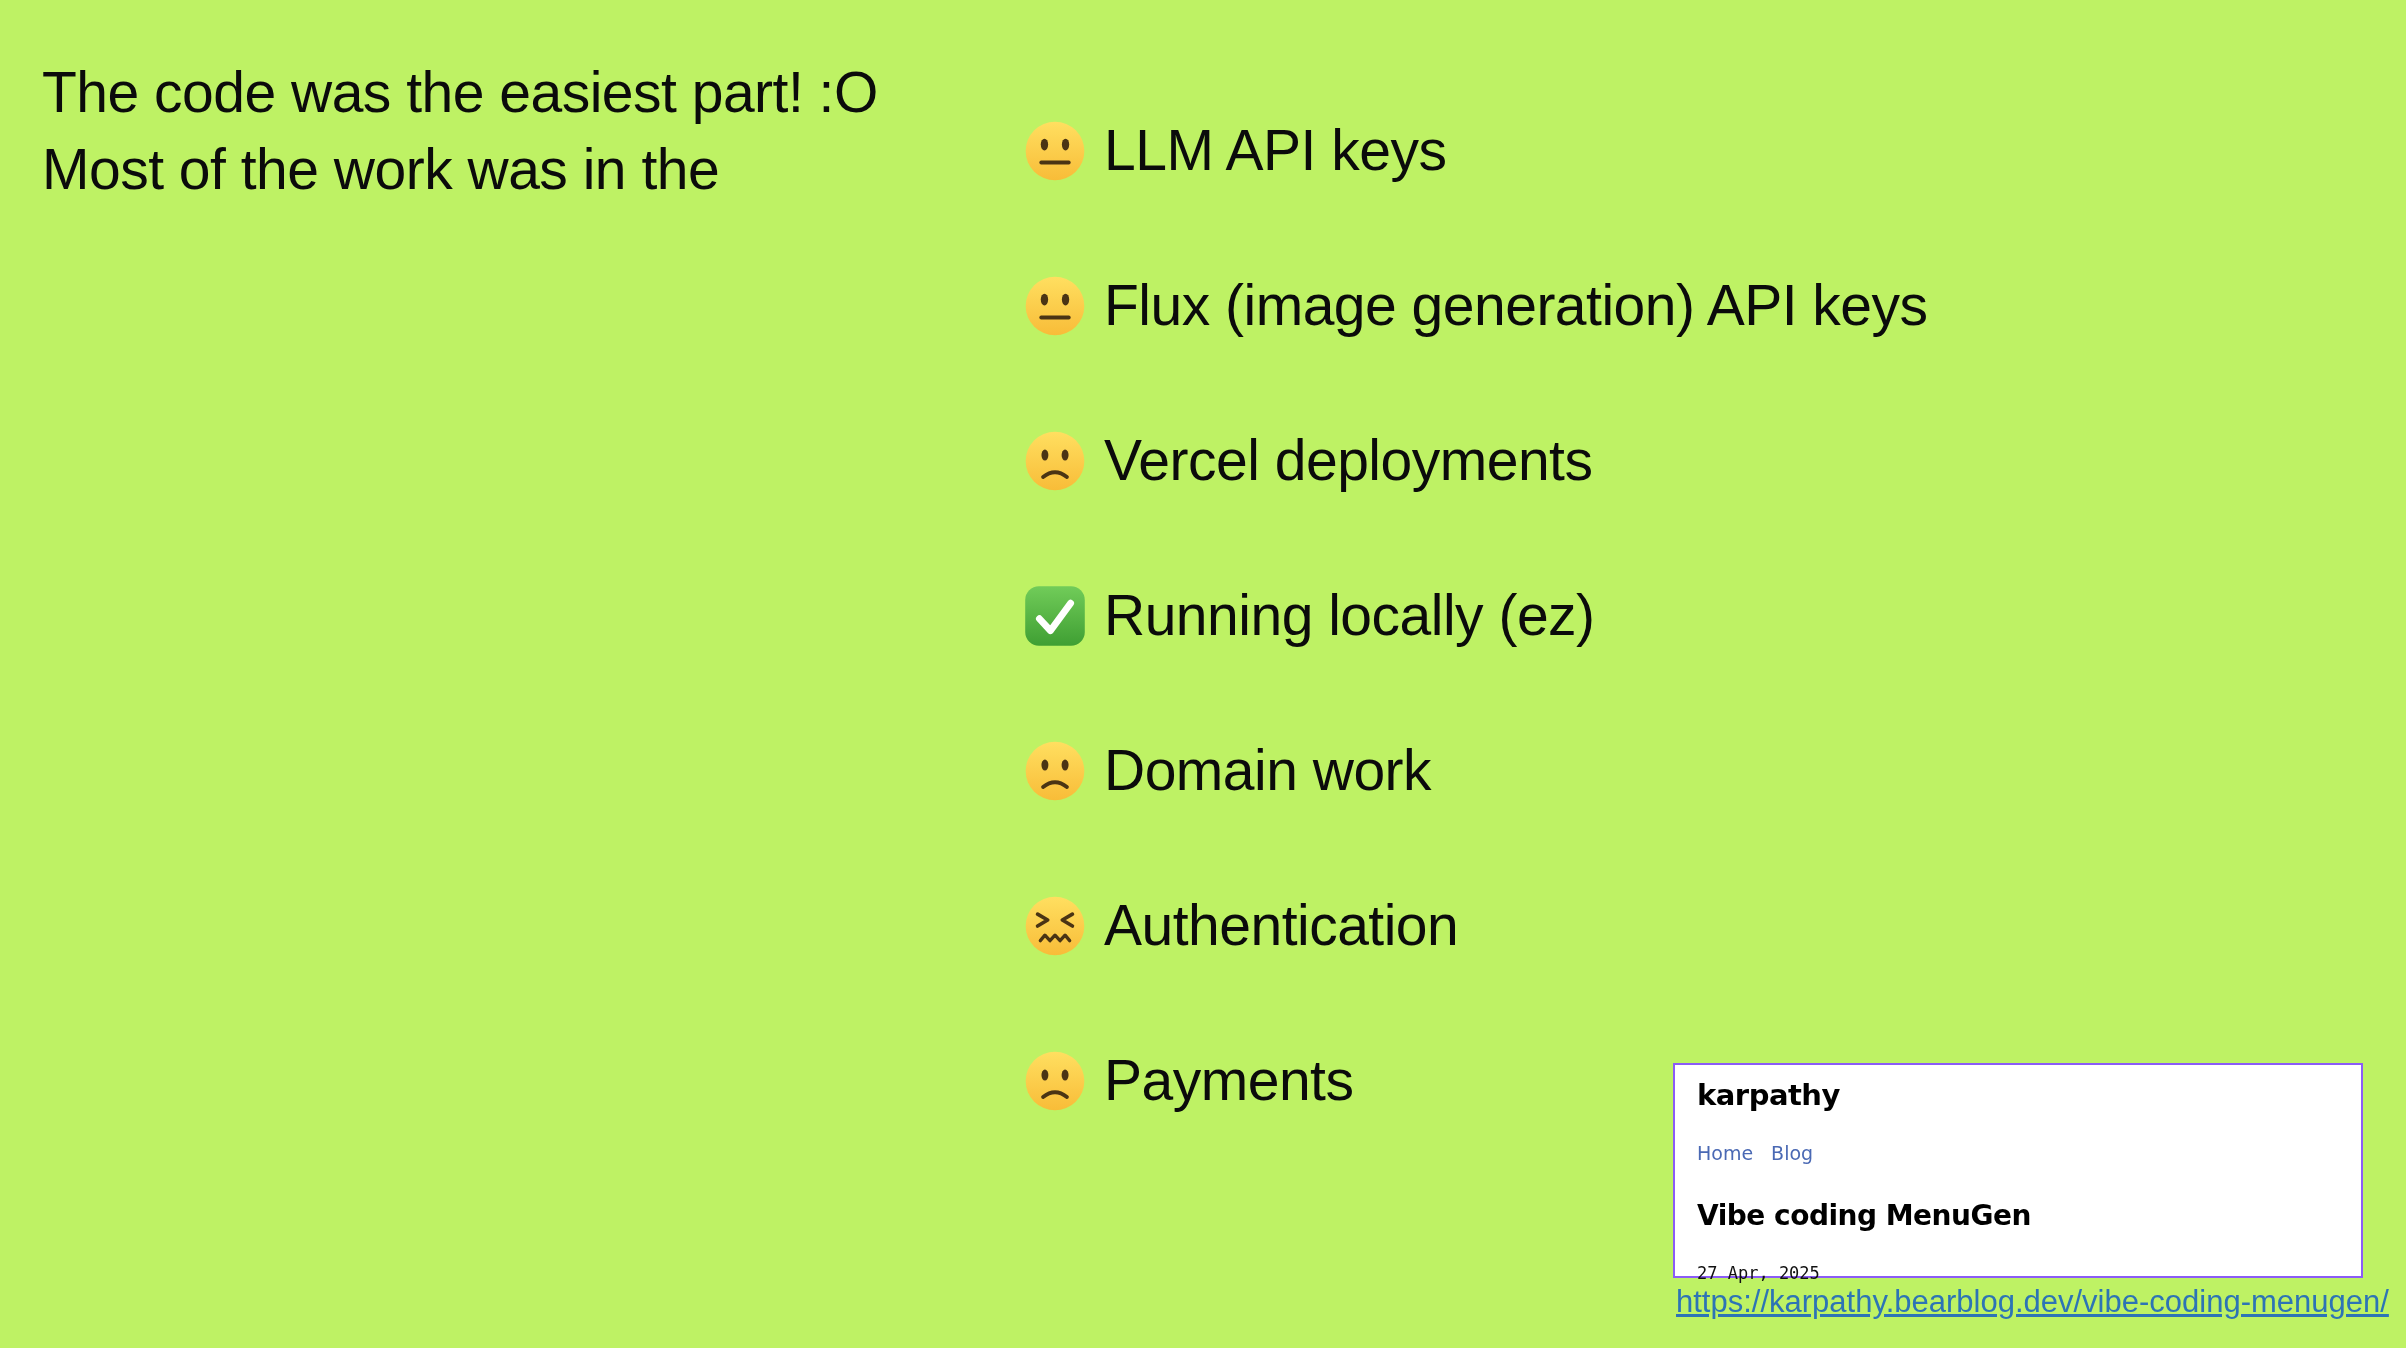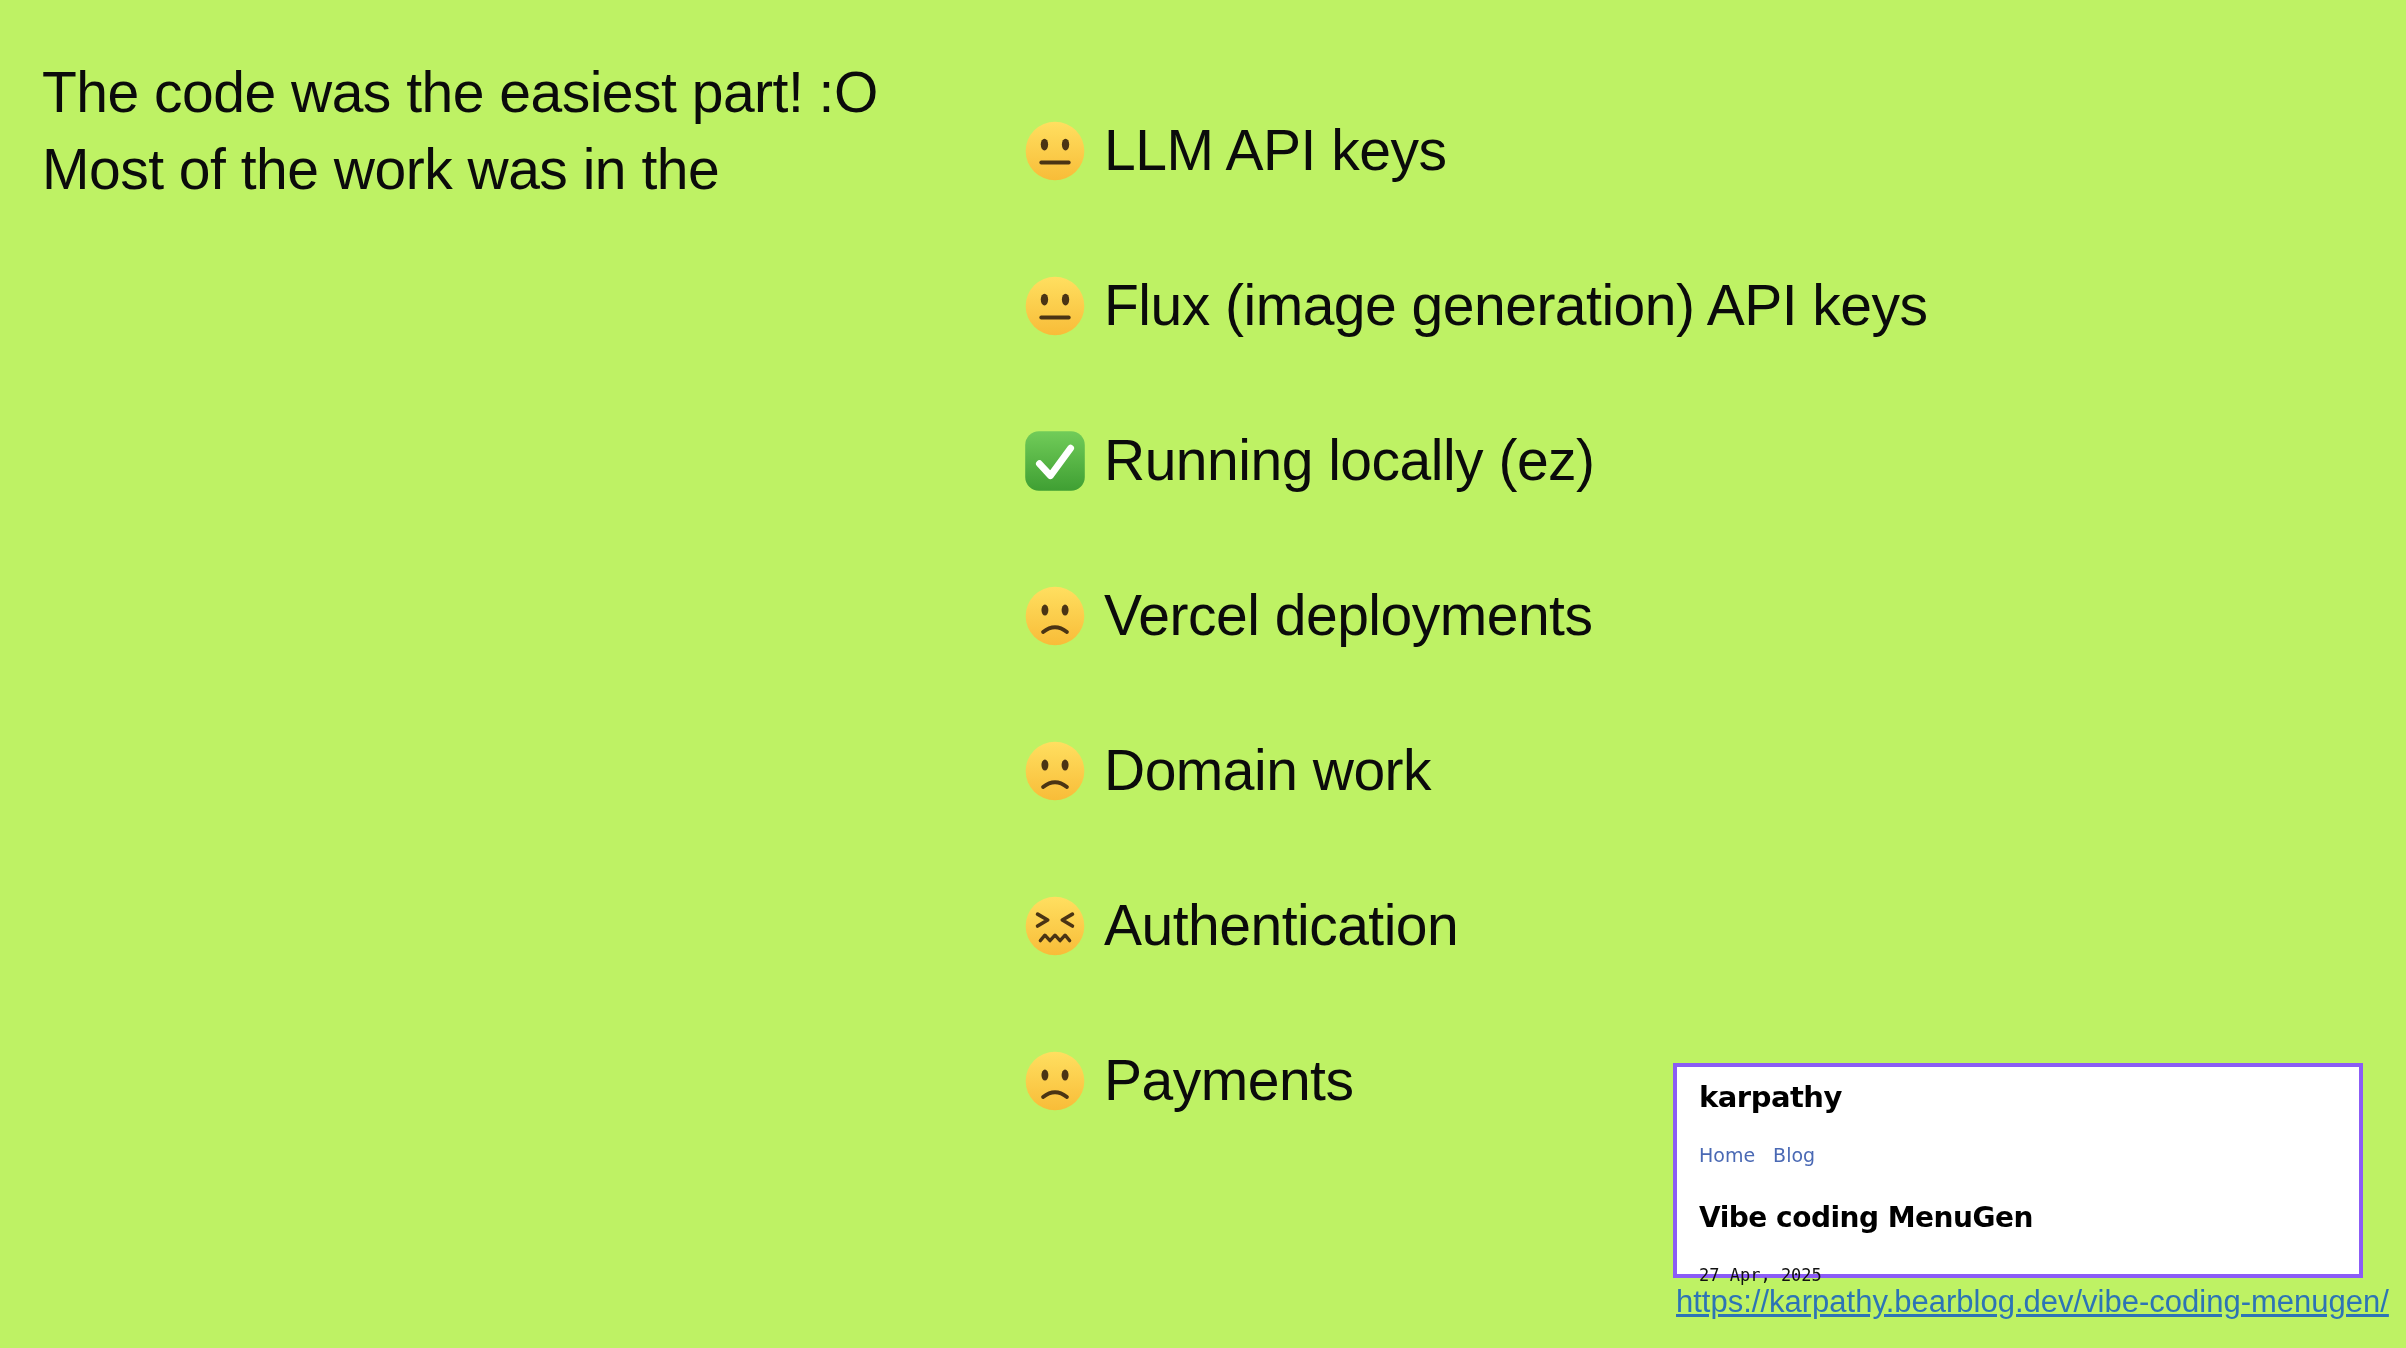--- a/index.html
+++ b/index.html
@@ -63,21 +63,21 @@
   }
 
   
   .blog-card {
     position: absolute;
     left: 1673px;
     top: 1063px;
     width: 690px;
     height: 215px;
     box-sizing: border-box;
-    border: 4px solid #8b5cf6;
+    border: 2px solid #8b5cf6;
     background: #ffffff;
     padding: 13px 22px;
     font-family: "DejaVu Sans", sans-serif;
   }
   .site-title {
     font-size: 29px;
     font-weight: bold;
     color: #000000;
     letter-spacing: -0.5px;
   }
@@ -177,32 +177,32 @@
       <span class="emoji">
         <svg viewBox="0 0 72 72">
             <use href="#neutral-face-shape"></use>
           </svg>
       </span>
       <span class="item-label">Flux (image generation) API keys</span>
     </li>
     <li>
       <span class="emoji">
         <svg viewBox="0 0 72 72">
+            <use href="#frown-face-shape"></use>
+          </svg>
+      </span>
+      <span class="item-label">Vercel deployments</span>
+    </li>
+    <li>
+      <span class="emoji">
+        <svg viewBox="0 0 72 72">
             <use href="#check-mark-shape"></use>
           </svg>
       </span>
       <span class="item-label">Running locally (ez)</span>
-    </li>
-    <li>
-      <span class="emoji">
-        <svg viewBox="0 0 72 72">
-            <use href="#frown-face-shape"></use>
-          </svg>
-      </span>
-      <span class="item-label">Vercel deployments</span>
     </li>
     <li>
       <span class="emoji">
         <svg viewBox="0 0 72 72">
             <use href="#frown-face-shape"></use>
           </svg>
       </span>
       <span class="item-label">Domain work</span>
     </li>
     <li>

